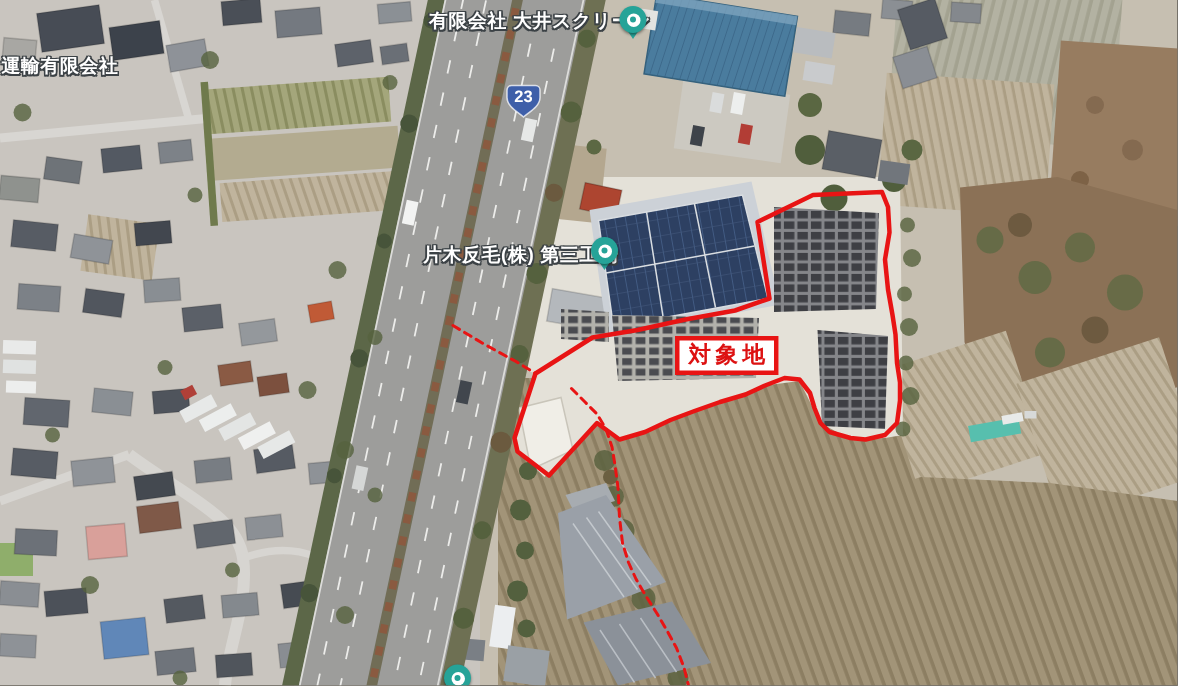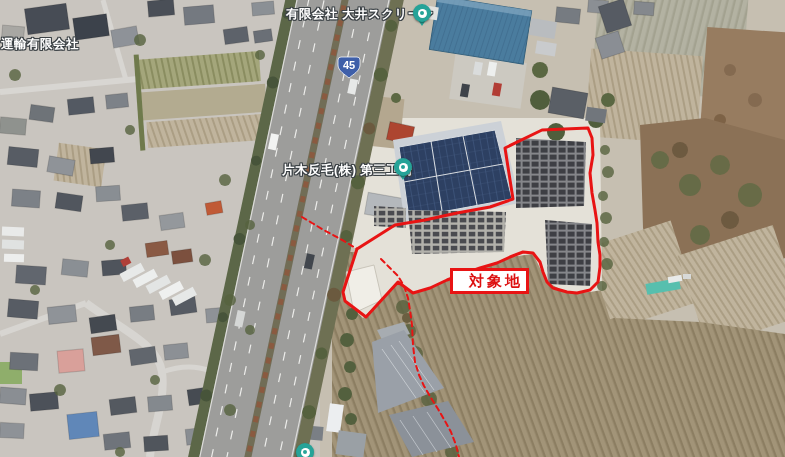--- a/index.html
+++ b/index.html
@@ -18,21 +18,21 @@
       0 -1px var(--label-halo,#3c4246),0 1px var(--label-halo,#3c4246),
       -1px -1px var(--label-halo,#3c4246),1px 1px var(--label-halo,#3c4246),
       1px -1px var(--label-halo,#3c4246),-1px 1px var(--label-halo,#3c4246);
   }
   .lbl-oi{left:286px;top:6px;}
   .lbl-transport{left:1px;top:36px;}
   .lbl-katagi{left:282px;top:162px;}
   .target-box{
     position:absolute;left:450px;top:224px;background:#fff;
     border:3px solid var(--overlay-red,#e81414);color:var(--target-text-red,#dd1111);
-    font-size:15px;font-weight:bold;letter-spacing:3px;padding:1px 3px 1px 16px;line-height:18px;margin-top:44px;
+    font-size:15px;font-weight:bold;letter-spacing:3px;padding:1px 3px 1px 6px;line-height:18px;
   }
   .poi-pin{position:absolute;width:18px;height:18px;}
   .pin-oi{left:413px;top:4px;}
   .pin-katagi{left:394px;top:158px;}
   .pin-bottom{left:296px;top:443px;}
   .pin-tail{position:absolute;left:50%;bottom:-4px;transform:translateX(-50%);
     width:0;height:0;border-left:4px solid transparent;border-right:4px solid transparent;
     border-top:6px solid var(--pin-teal,#26a398);}
   .pin-circle{position:absolute;width:18px;height:18px;border-radius:50%;
     background:var(--pin-teal,#26a398);display:flex;align-items:center;justify-content:center;
@@ -362,16 +362,16 @@
       <div class="pin-ring">
           <div class="pin-dot"></div>
         </div>
     </div>
   </div>
 
   <div class="route-badge">
     <svg width="26" height="24" viewBox="0 0 26 24">
       <path d="M5,1 h16 a3,3 0 0 1 3,3 v5 c0,6 -7,9.5 -11,13 c-4,-3.5 -11,-7 -11,-13 v-5 a3,3 0 0 1 3,-3 z" fill="var(--badge-blue,#3e5fa9)" stroke="rgba(255,255,255,.75)" stroke-width="1"></path>
     </svg>
-    <span class="num">45</span>
+    <span class="num">23</span>
   </div>
 
 </div>
 
 </body></html>

